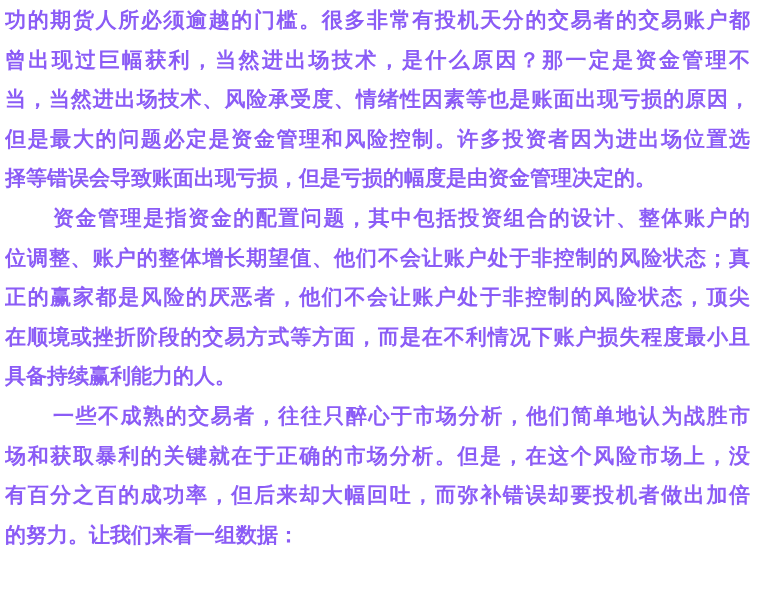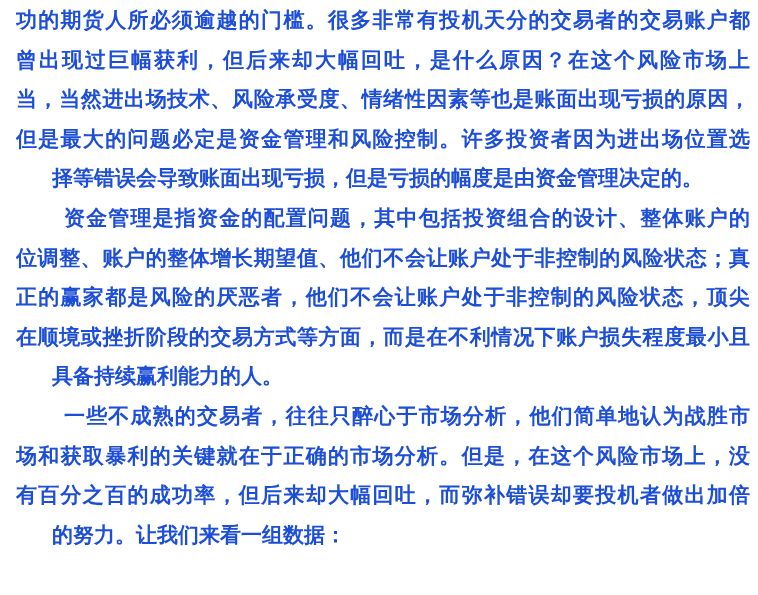--- a/index.html
+++ b/index.html
@@ -9,23 +9,23 @@
   }
   body {
     width: 758px;
     height: 595px;
     overflow: hidden;
   }
   .page {
     box-sizing: border-box;
     width: 758px;
     height: 595px;
-    padding: 1px 8px 0 16px;
+    padding: 1px 8px 0 5px;
     background: #ffffff;
-    color: #1d4ed8;
+    color: #8b5cf6;
     font-family: "Liberation Serif", "DejaVu Serif", serif;
     font-weight: bold;
     font-size: 21px;
   }
   .para {
     margin: 0;
   }
   .line {
     height: 39.6px;
     line-height: 39.6px;
@@ -34,31 +34,30 @@
     text-justify: inter-character;
     overflow: hidden;
     white-space: nowrap;
   }
   .line.indent {
     padding-left: 48px;
   }
   .line.para-end {
     text-align: left;
     text-align-last: left;
-    margin-left: 36px;
   }
 </style>
 </head>
 <body>
 
 <div class="page">
 
   <div class="para">
     <div class="line">功的期货人所必须逾越的门槛。很多非常有投机天分的交易者的交易账户都</div>
-    <div class="line">曾出现过巨幅获利，但后来却大幅回吐，是什么原因？在这个风险市场上</div>
+    <div class="line">曾出现过巨幅获利，当然进出场技术，是什么原因？那一定是资金管理不</div>
     <div class="line">当，当然进出场技术、风险承受度、情绪性因素等也是账面出现亏损的原因，</div>
     <div class="line">但是最大的问题必定是资金管理和风险控制。许多投资者因为进出场位置选</div>
     <div class="line para-end">择等错误会导致账面出现亏损，但是亏损的幅度是由资金管理决定的。</div>
   </div>
 
   <div class="para">
     <div class="line indent">资金管理是指资金的配置问题，其中包括投资组合的设计、整体账户的</div>
     <div class="line">位调整、账户的整体增长期望值、他们不会让账户处于非控制的风险状态；真</div>
     <div class="line">正的赢家都是风险的厌恶者，他们不会让账户处于非控制的风险状态，顶尖</div>
     <div class="line">在顺境或挫折阶段的交易方式等方面，而是在不利情况下账户损失程度最小且</div>

